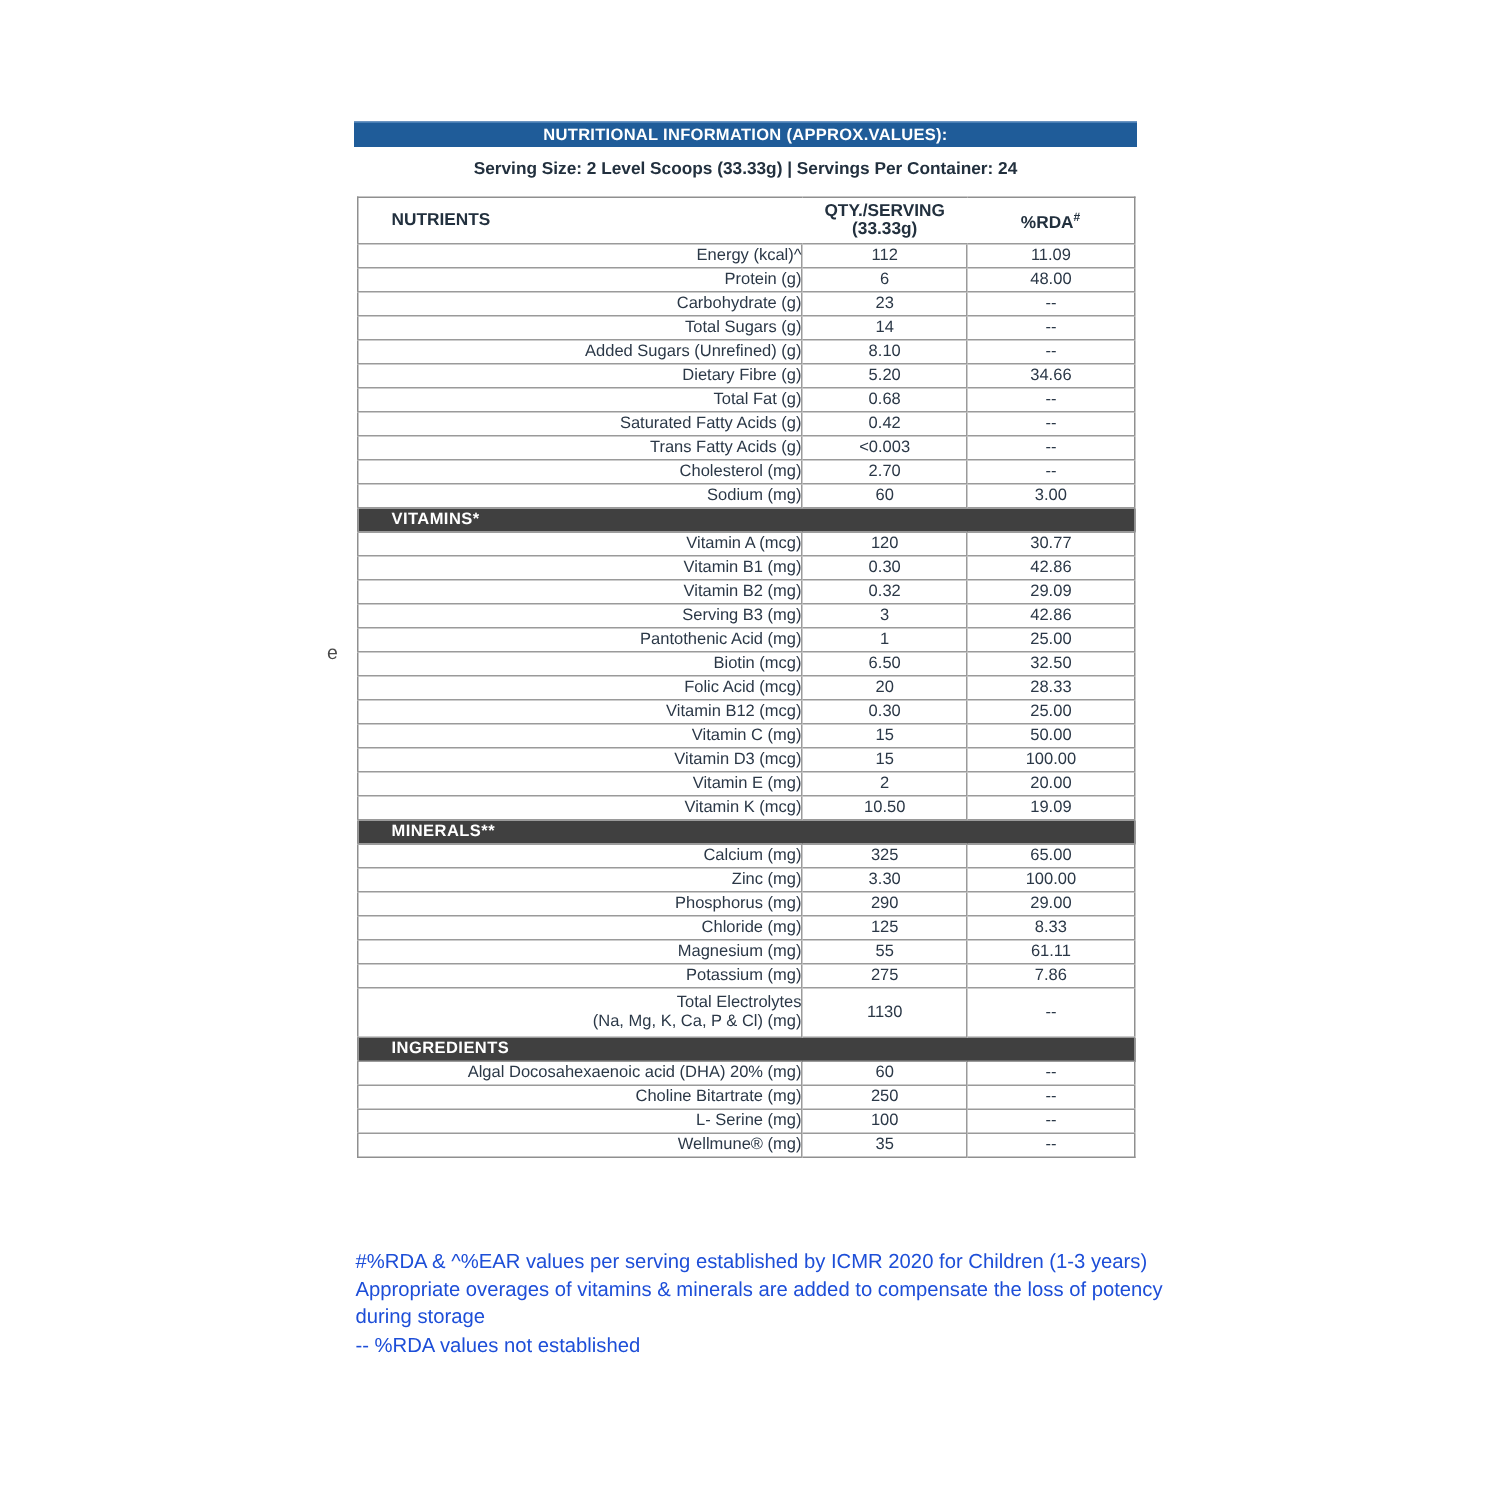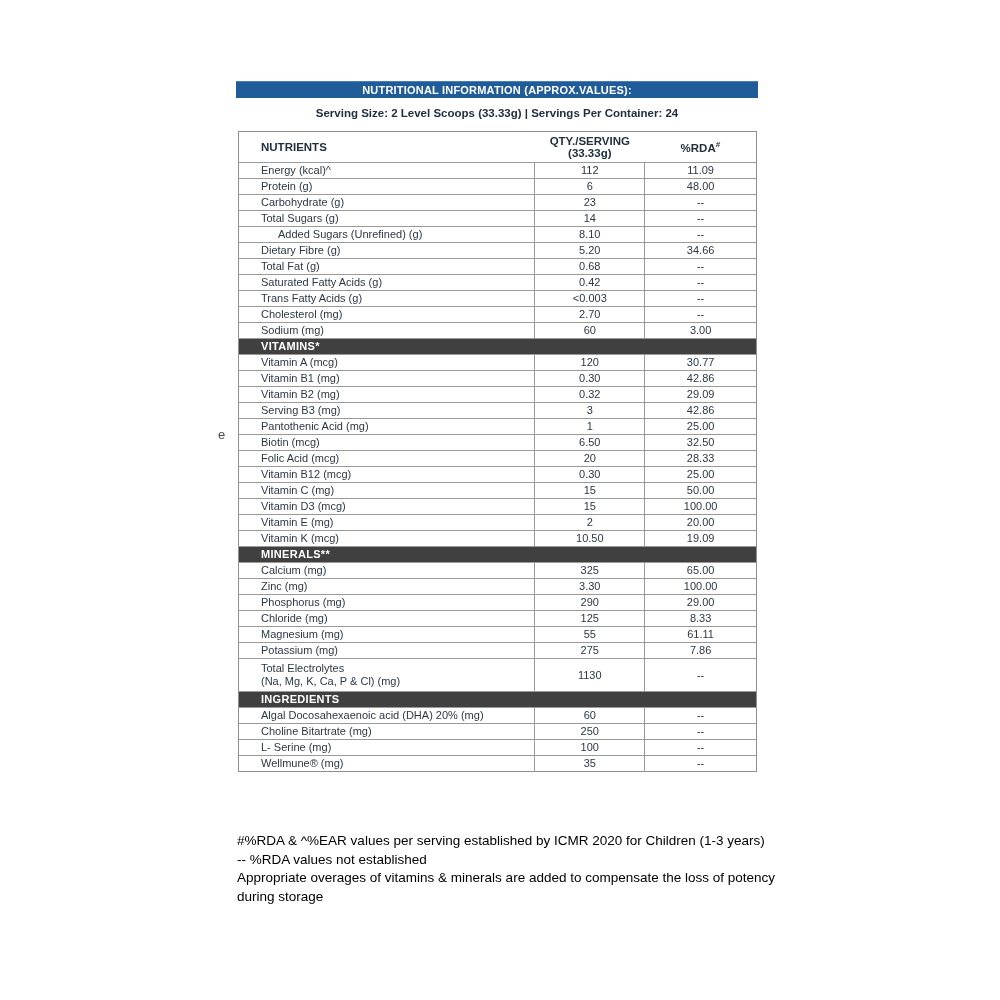--- a/index.html
+++ b/index.html
@@ -38,33 +38,33 @@
     height: 31px; font-size: 11.5px; font-weight: bold; color: #22303e;
     vertical-align: middle; padding: 0;
   }
   th.h-nutrients { text-align: left; padding-left: 22px; }
   th.h-qty, th.h-rda { text-align: center; }
   sup { font-size: 8px; vertical-align: super; }
   td {
     height: 16px; padding: 0; border-top: 1px solid #9a9a9a;
     vertical-align: middle; line-height: 1.15;
   }
-  td.c-label { text-align: left; padding-left: 22px; }
+  td.c-label { text-align: right; padding-left: 22px; }
   td.c-label.indent-1 { }
   td.c-label.indent-2 { padding-left: 39px; }
   td.c-qty, td.c-rda { text-align: center; border-left: 1px solid #9a9a9a; }
   td.section-bar {
     background: #404040; color: #ffffff; font-weight: bold;
     padding-left: 22px; letter-spacing: 0.3px; height: 16px;
   }
   td.tall { height: 33px; padding-top: 2px; padding-bottom: 2px; }
 
   .footnotes {
     position: absolute; left: 237px; top: 832px; width: 552px;
-    font-size: 13.5px; color: #000000; line-height: 1.38;
+    font-size: 13.5px; color: #1d4ed8; line-height: 1.38;
   }
   .artifact-e {
     position: absolute; left: 218px; top: 427px;
     font-size: 13px; color: #4a4a4a;
   }
 </style>
 </head>
 <body>
 
 <div class="canvas">
@@ -273,17 +273,17 @@
             <td class="c-rda">--</td>
           </tr>
         </tbody>
     </table>
   </div>
 
   <div class="artifact-e">e</div>
 
   <div class="footnotes">
     <div>#%RDA &amp; ^%EAR values per serving established by ICMR 2020 for Children (1-3 years)</div>
+    <div>Appropriate overages of vitamins &amp; minerals are added to compensate the loss of potency during storage</div>
     <div>-- %RDA values not established</div>
-    <div>Appropriate overages of vitamins &amp; minerals are added to compensate the loss of potency during storage</div>
   </div>
 
 </div>
 
 </body></html>

